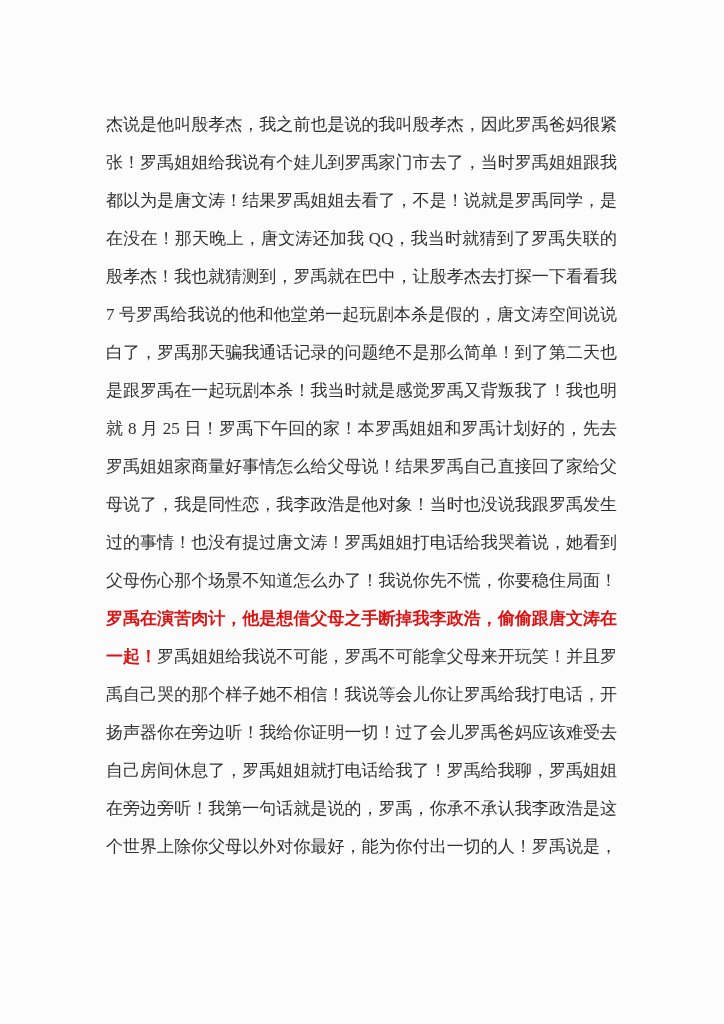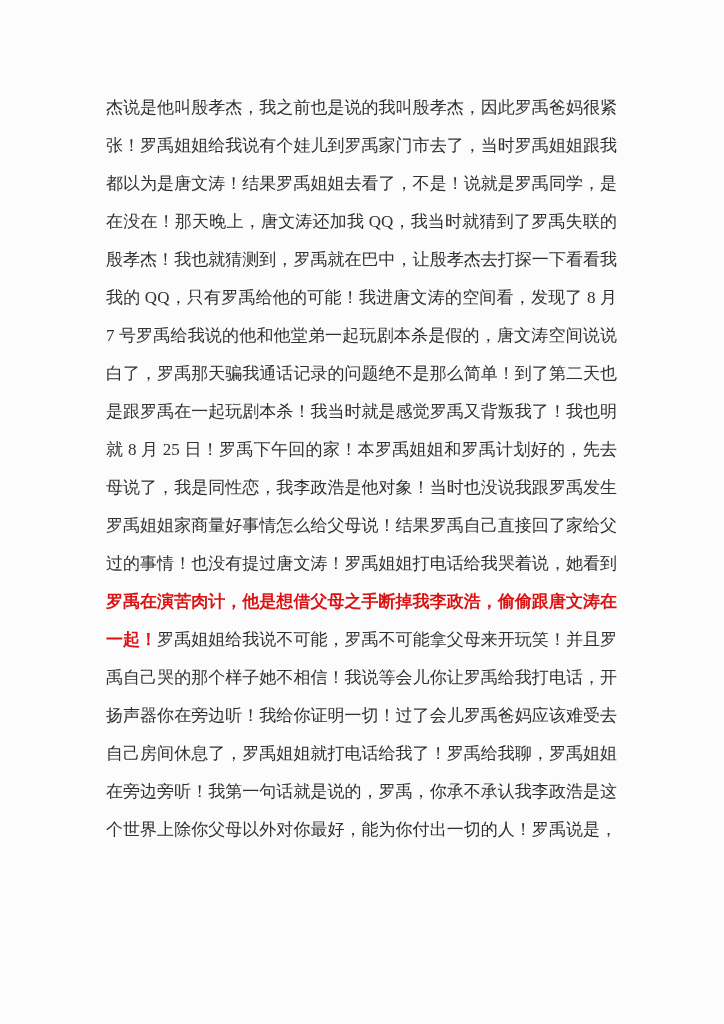--- a/index.html
+++ b/index.html
@@ -15,21 +15,21 @@
   .page {
     position: relative;
     width: 724px;
     height: 1024px;
     background: var(--page-bg, #fcfcfc);
     overflow: hidden;
   }
   .text-block {
     position: absolute;
     left: 106px;
-    top: 89px;
+    top: 106px;
     width: 511px;
   }
   .line {
     height: 38px;
     line-height: 38px;
     font-size: 17px;
     color: var(--text-color, #303030);
     text-align: justify;
     text-align-last: justify;
     overflow: hidden;
@@ -47,28 +47,28 @@
 </head>
 <body>
 
 <div class="page">
   <div class="text-block">
       <div class="line"><span class="seg">杰说是他叫殷孝杰，我之前也是说的我叫殷孝杰，因此罗禹爸妈很紧</span></div>
       <div class="line"><span class="seg">张！罗禹姐姐给我说有个娃儿到罗禹家门市去了，当时罗禹姐姐跟我</span></div>
       <div class="line"><span class="seg">都以为是唐文涛！结果罗禹姐姐去看了，不是！说就是罗禹同学，是</span></div>
       <div class="line"><span class="seg">在没在！那天晚上，唐文涛还加我 QQ，我当时就猜到了罗禹失联的</span></div>
       <div class="line"><span class="seg">殷孝杰！我也就猜测到，罗禹就在巴中，让殷孝杰去打探一下看看我</span></div>
-      <div class="line"><span class="seg">我的 QQ，只有罗禹给他的可能！我进唐文涛的空间看，发现了 8 月</span></div>
       <div class="line"><span class="seg">7 号罗禹给我说的他和他堂弟一起玩剧本杀是假的，唐文涛空间说说</span></div>
       <div class="line"><span class="seg">白了，罗禹那天骗我通话记录的问题绝不是那么简单！到了第二天也</span></div>
       <div class="line"><span class="seg">是跟罗禹在一起玩剧本杀！我当时就是感觉罗禹又背叛我了！我也明</span></div>
       <div class="line"><span class="seg">就 8 月 25 日！罗禹下午回的家！本罗禹姐姐和罗禹计划好的，先去</span></div>
+      <div class="line"><span class="seg">罗禹姐姐家商量好事情怎么给父母说！结果罗禹自己直接回了家给父</span></div>
       <div class="line"><span class="seg">母说了，我是同性恋，我李政浩是他对象！当时也没说我跟罗禹发生</span></div>
-      <div class="line"><span class="seg">罗禹姐姐家商量好事情怎么给父母说！结果罗禹自己直接回了家给父</span></div>
       <div class="line"><span class="seg">过的事情！也没有提过唐文涛！罗禹姐姐打电话给我哭着说，她看到</span></div>
+      <div class="line"><span class="seg">父母伤心那个场景不知道怎么办了！我说你先不慌，你要稳住局面！</span></div>
       <div class="line"><span class="seg seg-em">罗禹在演苦肉计，他是想借父母之手断掉我李政浩，偷偷跟唐文涛在</span></div>
       <div class="line"><span class="seg seg-em">一起！</span><span class="seg">罗禹姐姐给我说不可能，罗禹不可能拿父母来开玩笑！并且罗</span></div>
       <div class="line"><span class="seg">禹自己哭的那个样子她不相信！我说等会儿你让罗禹给我打电话，开</span></div>
       <div class="line"><span class="seg">扬声器你在旁边听！我给你证明一切！过了会儿罗禹爸妈应该难受去</span></div>
       <div class="line"><span class="seg">自己房间休息了，罗禹姐姐就打电话给我了！罗禹给我聊，罗禹姐姐</span></div>
       <div class="line"><span class="seg">在旁边旁听！我第一句话就是说的，罗禹，你承不承认我李政浩是这</span></div>
       <div class="line"><span class="seg">个世界上除你父母以外对你最好，能为你付出一切的人！罗禹说是，</span></div>
     </div>
 </div>
 

